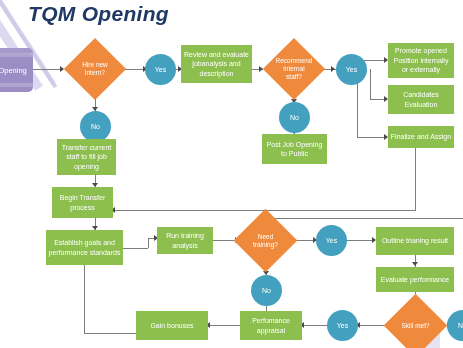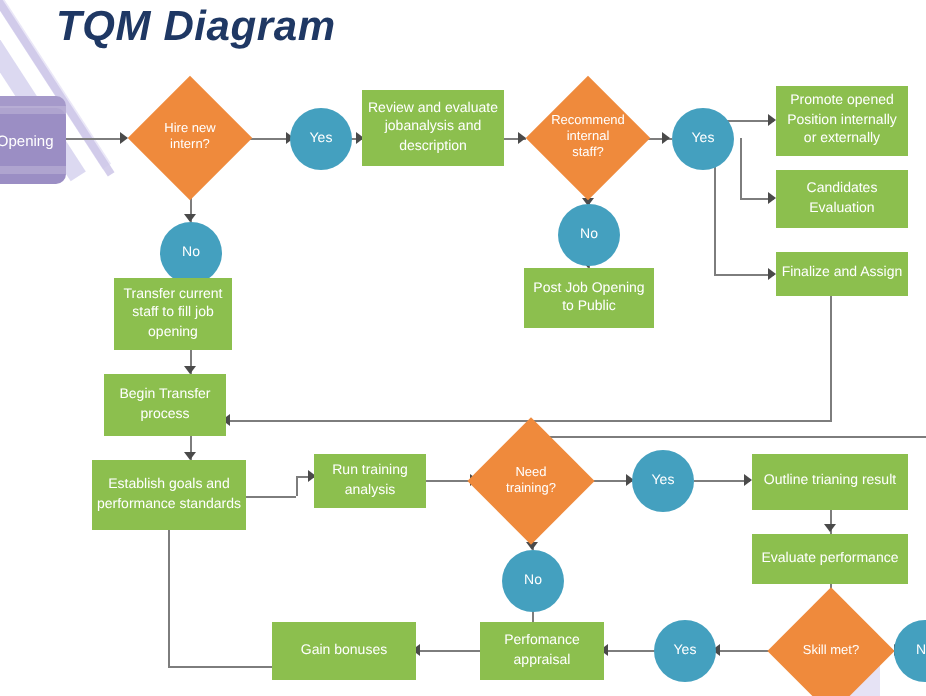--- a/index.html
+++ b/index.html
@@ -89,21 +89,21 @@
 </style>
 </head>
 <body>
 
 <div id="canvas">
 
   <div class="ribbon r1"></div>
   <div class="ribbon r2"></div>
   <div class="ribbon r3"></div>
 
-  <div class="title">TQM Diagram</div>
+  <div class="title">TQM Opening</div>
 
   <div class="ln lnh" style="left:33px;top:69px;width:28px;"></div>
   <div class="arw r" style="left:60px;top:66px;"></div>
 
   <div class="ln lnh" style="left:125px;top:69px;width:20px;"></div>
   <div class="arw r" style="left:143px;top:66px;"></div>
 
   <div class="ln lnh" style="left:165px;top:69px;width:16px;"></div>
   <div class="arw r" style="left:178px;top:66px;"></div>
 

